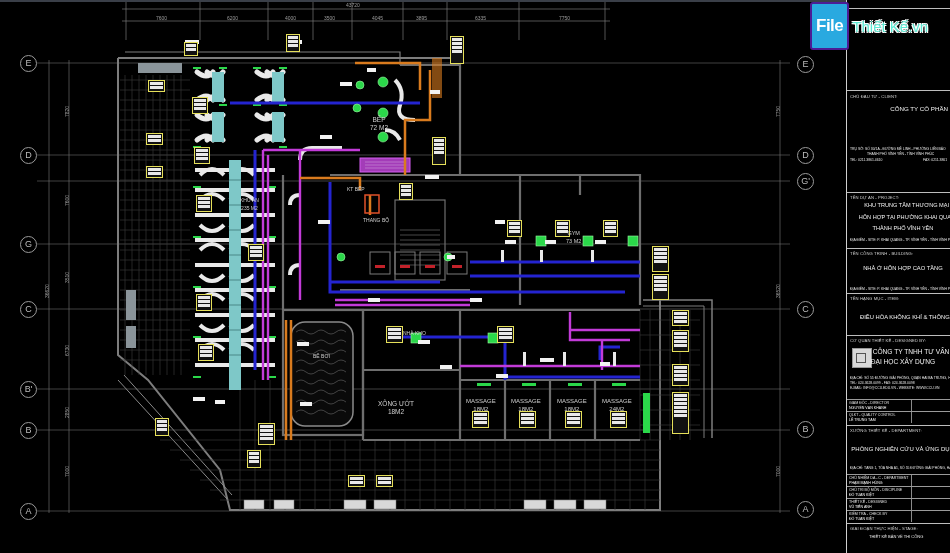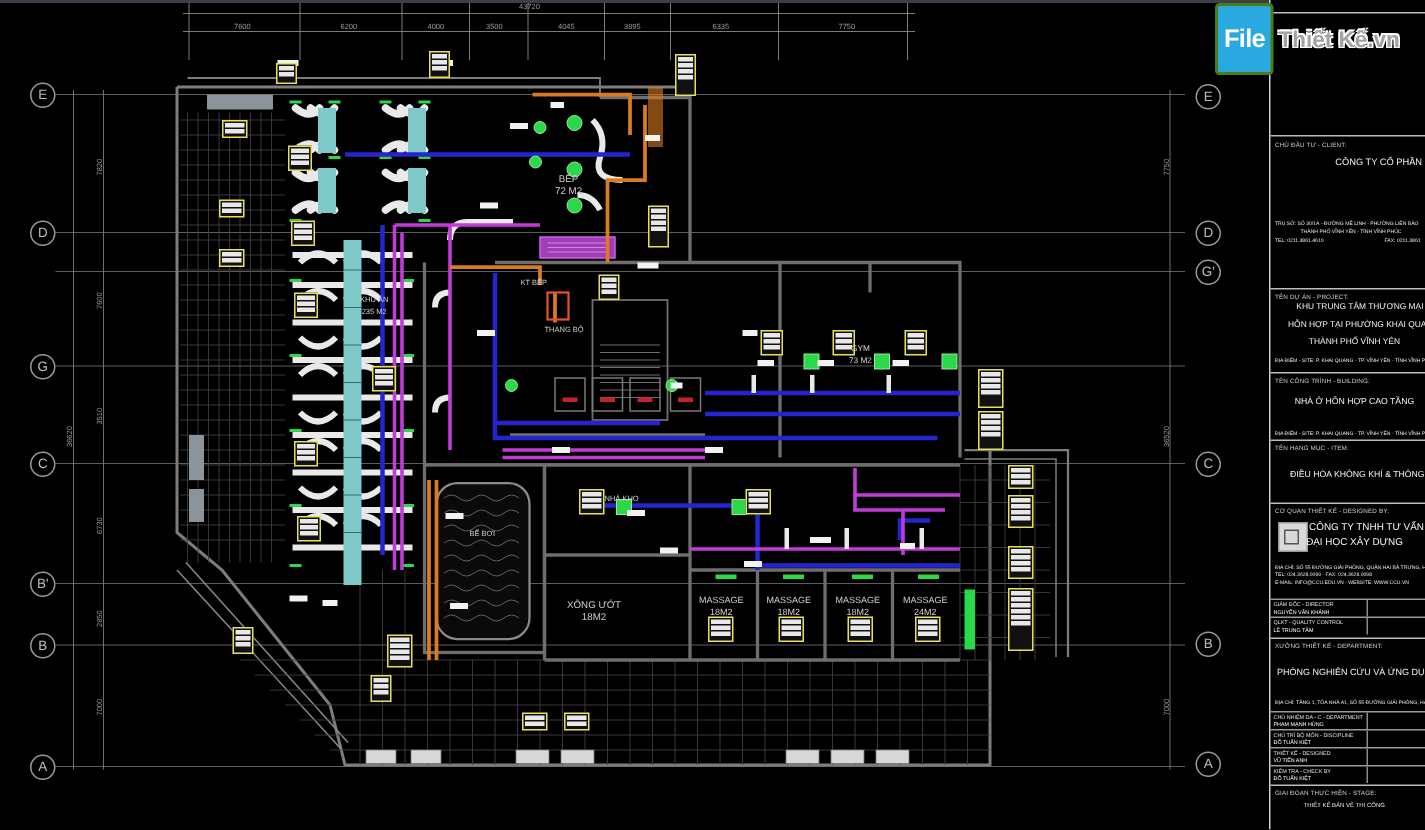--- a/index.html
+++ b/index.html
@@ -9,22 +9,22 @@
   .tb{position:absolute;left:846px;top:0;width:104px;height:553px;border-left:1px solid #cfcfcf;background:#000;}
   .tb .cell{position:absolute;left:0;width:104px;border-top:1px solid #bdbdbd;box-sizing:border-box;}
   .tb .lbl{position:absolute;left:3px;font-size:4.2px;color:#cfcfcf;letter-spacing:.1px;white-space:nowrap;}
   .tb .val{position:absolute;left:4px;width:140px;font-size:6.2px;color:#f2f2f2;white-space:nowrap;text-align:center;}
   .tb .small{position:absolute;left:3px;font-size:3.4px;color:#e9e9e9;white-space:nowrap;}
   .tb .row{position:absolute;left:0;width:104px;height:11px;border-top:1px solid #9a9a9a;box-sizing:border-box;}
   .tb .row .k{position:absolute;left:2px;top:1px;font-size:3.6px;color:#e0e0e0;white-space:nowrap;}
   .tb .row .v{position:absolute;left:2px;top:6px;font-size:3.6px;color:#fff;white-space:nowrap;}
   .tb .row .divv{position:absolute;left:64px;top:0;width:1px;height:11px;background:#8a8a8a;}
   .logo{position:absolute;left:810px;top:12px;height:28px;display:flex;align-items:center;}
-  .logo .file{background:#29a9e0;color:#fff;font-weight:bold;font-size:17px;padding:12px 4px;border-radius:3px;border:2px solid #4d7c0f;letter-spacing:-.5px;}
-  .logo .rest{color:#a3a3a3;font-weight:bold;font-size:15px;margin-left:3px;text-shadow:1px 1px 0 #fff,-1px -1px 0 #fff,1px -1px 0 #fff,-1px 1px 0 #fff;}
+  .logo .file{background:#29a9e0;color:#fff;font-weight:bold;font-size:17px;padding:12px 4px;border-radius:3px;border:2px solid #4c1d95;letter-spacing:-.5px;}
+  .logo .rest{color:#5eead4;font-weight:normal;font-size:15px;margin-left:3px;text-shadow:1px 1px 0 #fff,-1px -1px 0 #fff,1px -1px 0 #fff,-1px 1px 0 #fff;}
   .copyright{position:absolute;left:338px;top:512px;font-size:20px;font-weight:bold;color:#c8c8c8;letter-spacing:.2px;white-space:nowrap;}
   .axis-bubble{position:absolute;width:15px;height:15px;border:1px solid #9a9a9a;border-radius:50%;font-size:9px;line-height:15px;text-align:center;color:#bcbcbc;}
   .dim{position:absolute;font-size:5px;color:#9c9c9c;white-space:nowrap;}
   .dimv{position:absolute;font-size:5px;color:#9c9c9c;white-space:nowrap;transform:rotate(-90deg);transform-origin:left top;}
   .room{position:absolute;font-size:6.5px;color:#cfcfcf;text-align:center;white-space:nowrap;line-height:8px;}
   .tag{position:absolute;border:1px solid #e6e05a;background:#111;box-sizing:border-box;}
   .tag i{display:block;height:3px;margin:1px 1px;background:#e8e8e8;}
 </style>
 </head>
 <body>

